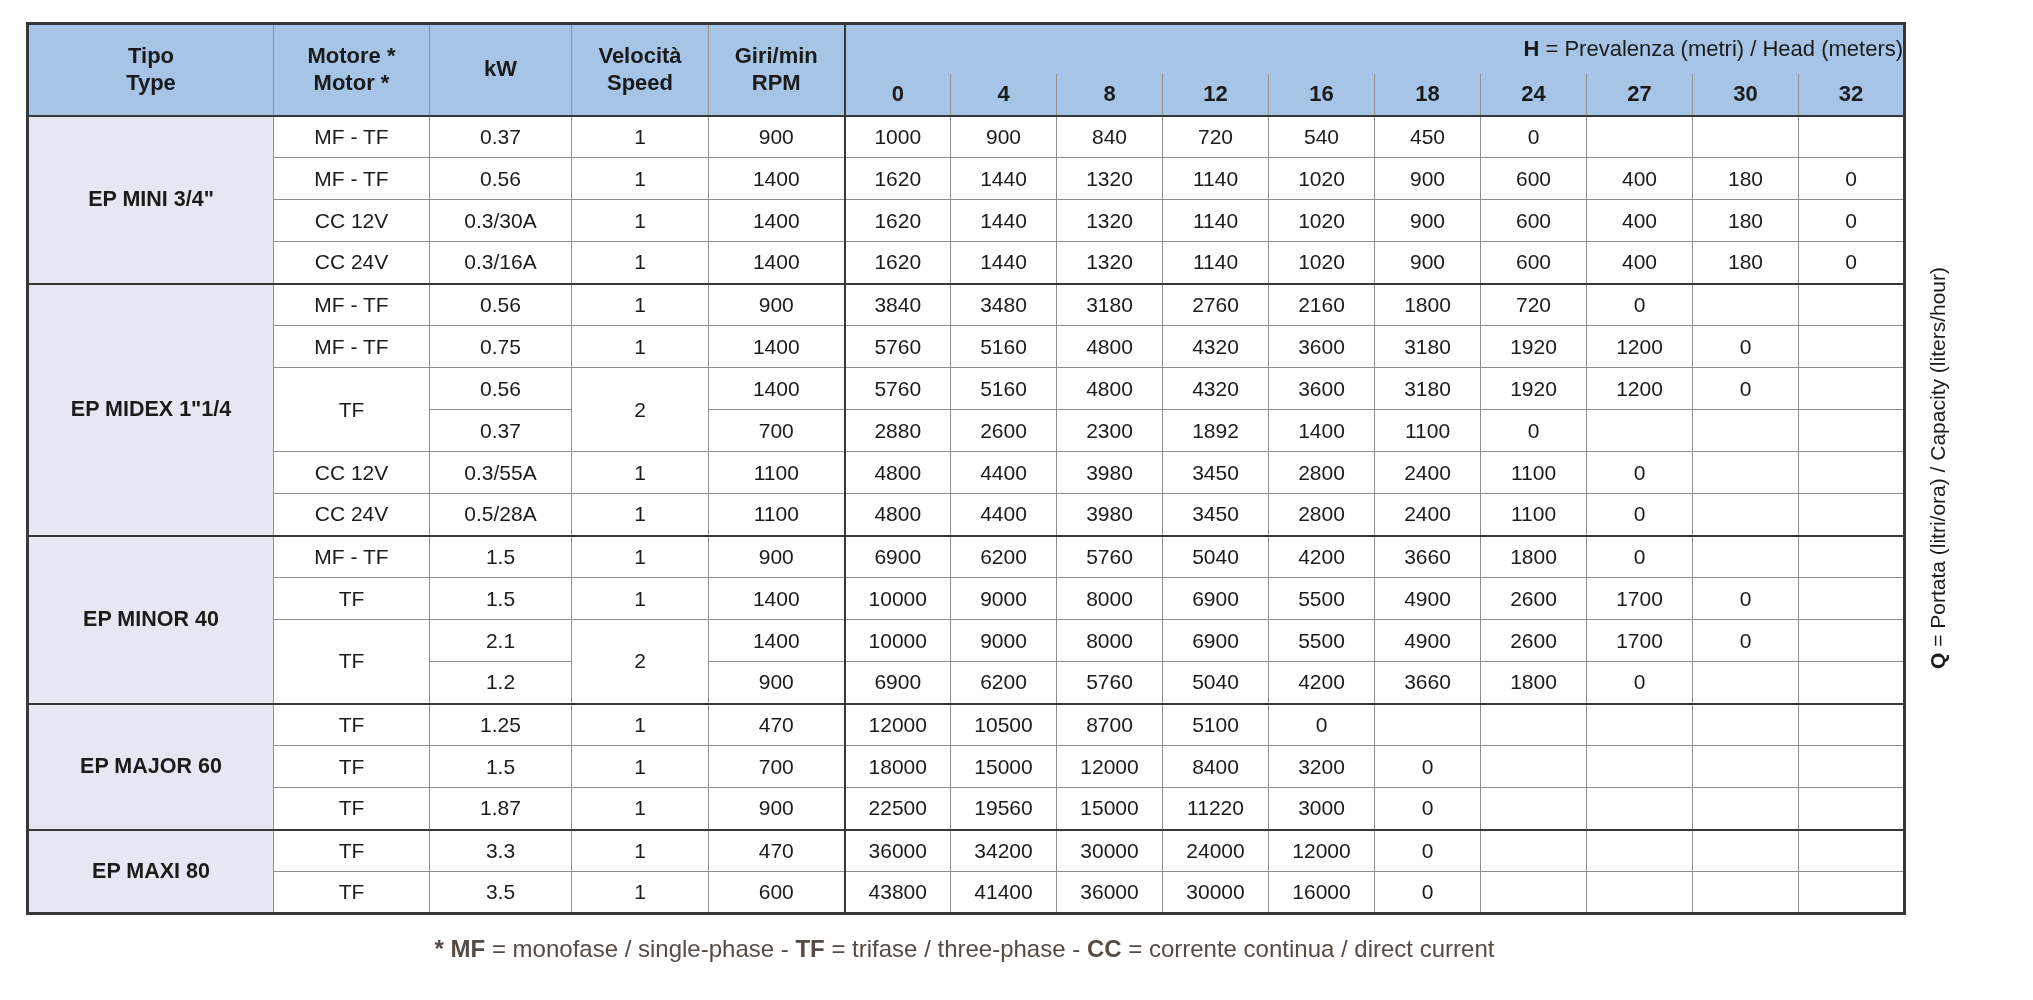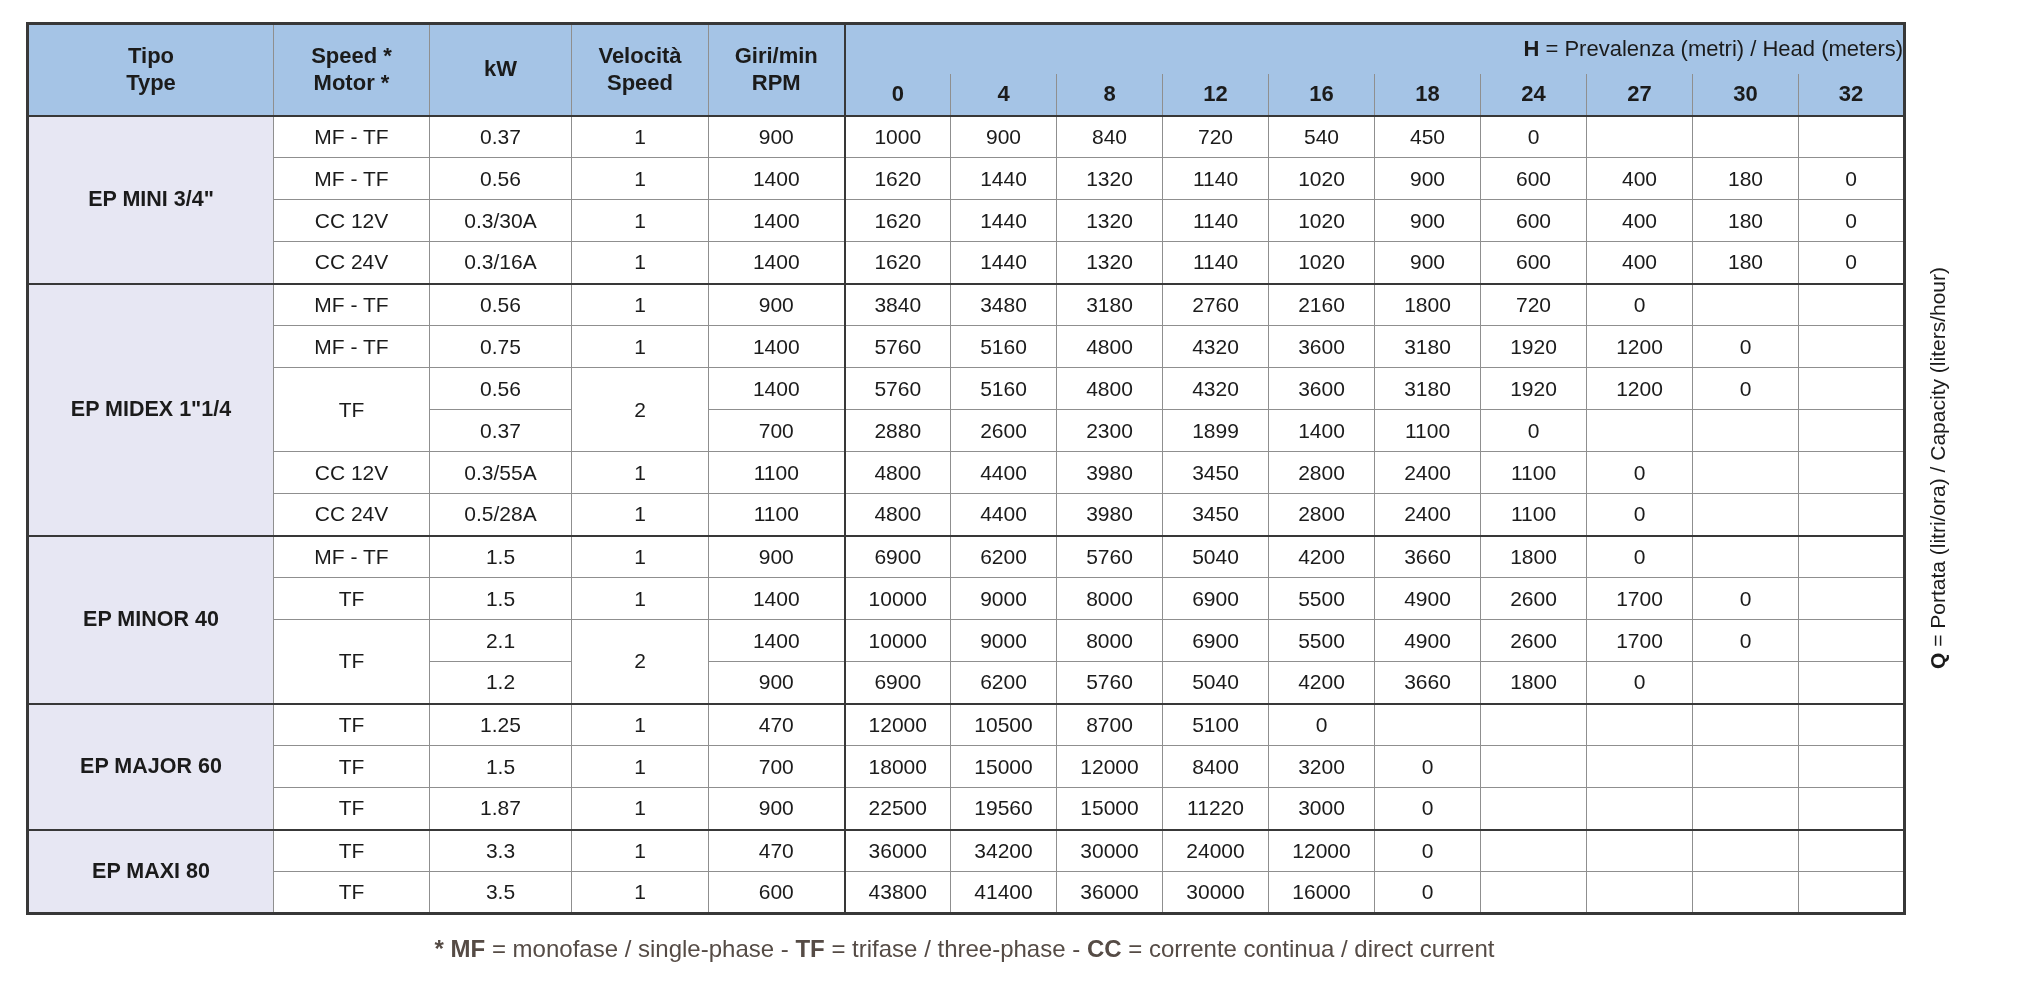--- a/index.html
+++ b/index.html
@@ -49,21 +49,21 @@
         <col style="width:136px">
         <col span="10" style="width:106px">
       </colgroup>
       <thead>
         <tr>
           <th rowspan="2">
             <div>Tipo</div>
             <div>Type</div>
           </th>
           <th rowspan="2">
-            <div>Speed *</div>
+            <div>Motore *</div>
             <div>Motor *</div>
           </th>
           <th rowspan="2">kW</th>
           <th rowspan="2">
             <div>Velocità</div>
             <div>Speed</div>
           </th>
           <th rowspan="2">
             <div>Giri/min</div>
             <div>RPM</div>
@@ -199,21 +199,21 @@
             <td class="cell-val">1200</td>
             <td class="cell-val">0</td>
             <td class="cell-val"></td>
           </tr>
           <tr>
             <td class="cell-kw">0.37</td>
             <td class="cell-rpm">700</td>
             <td class="cell-val h-block-left">2880</td>
             <td class="cell-val">2600</td>
             <td class="cell-val">2300</td>
-            <td class="cell-val">1899</td>
+            <td class="cell-val">1892</td>
             <td class="cell-val">1400</td>
             <td class="cell-val">1100</td>
             <td class="cell-val">0</td>
             <td class="cell-val"></td>
             <td class="cell-val"></td>
             <td class="cell-val"></td>
           </tr>
           <tr>
             <td class="cell-motor">CC 12V</td>
             <td class="cell-kw">0.3/55A</td>

